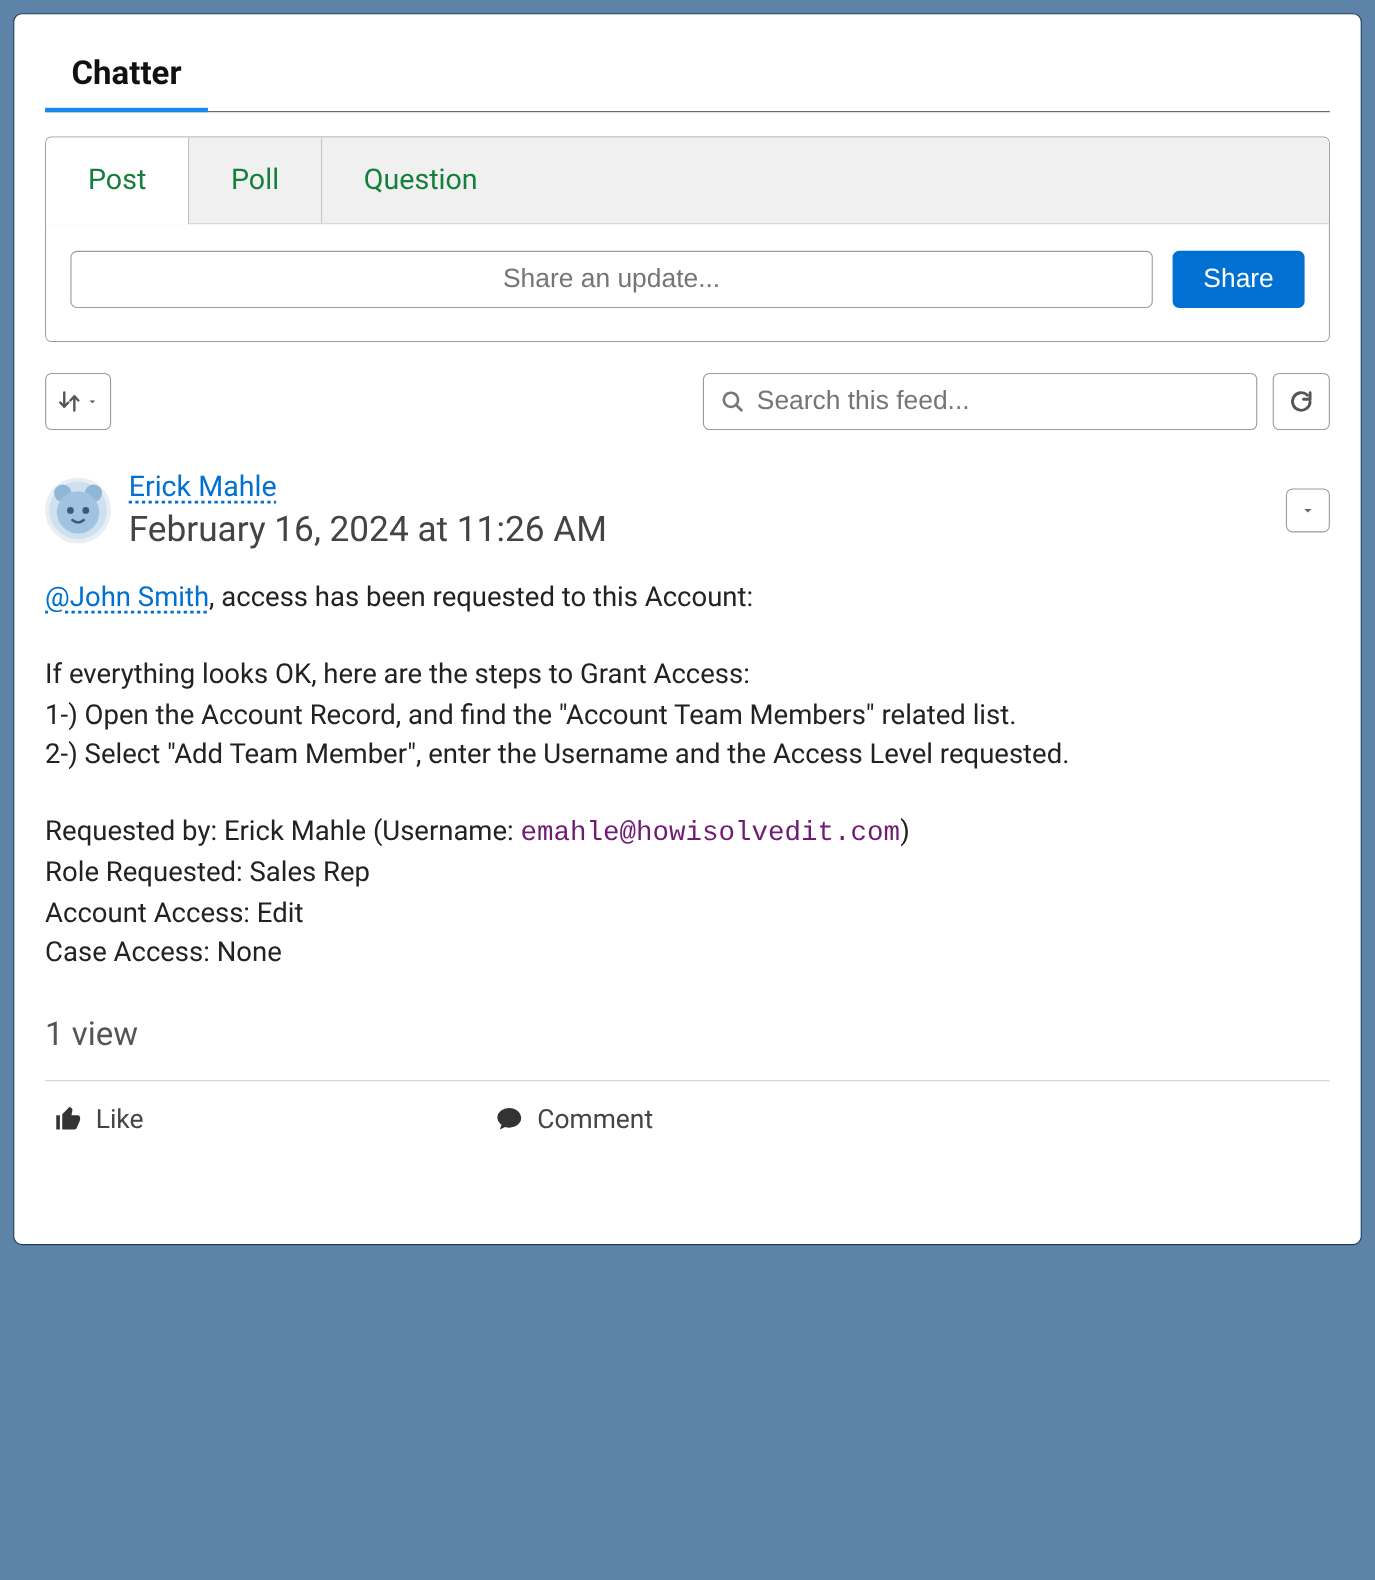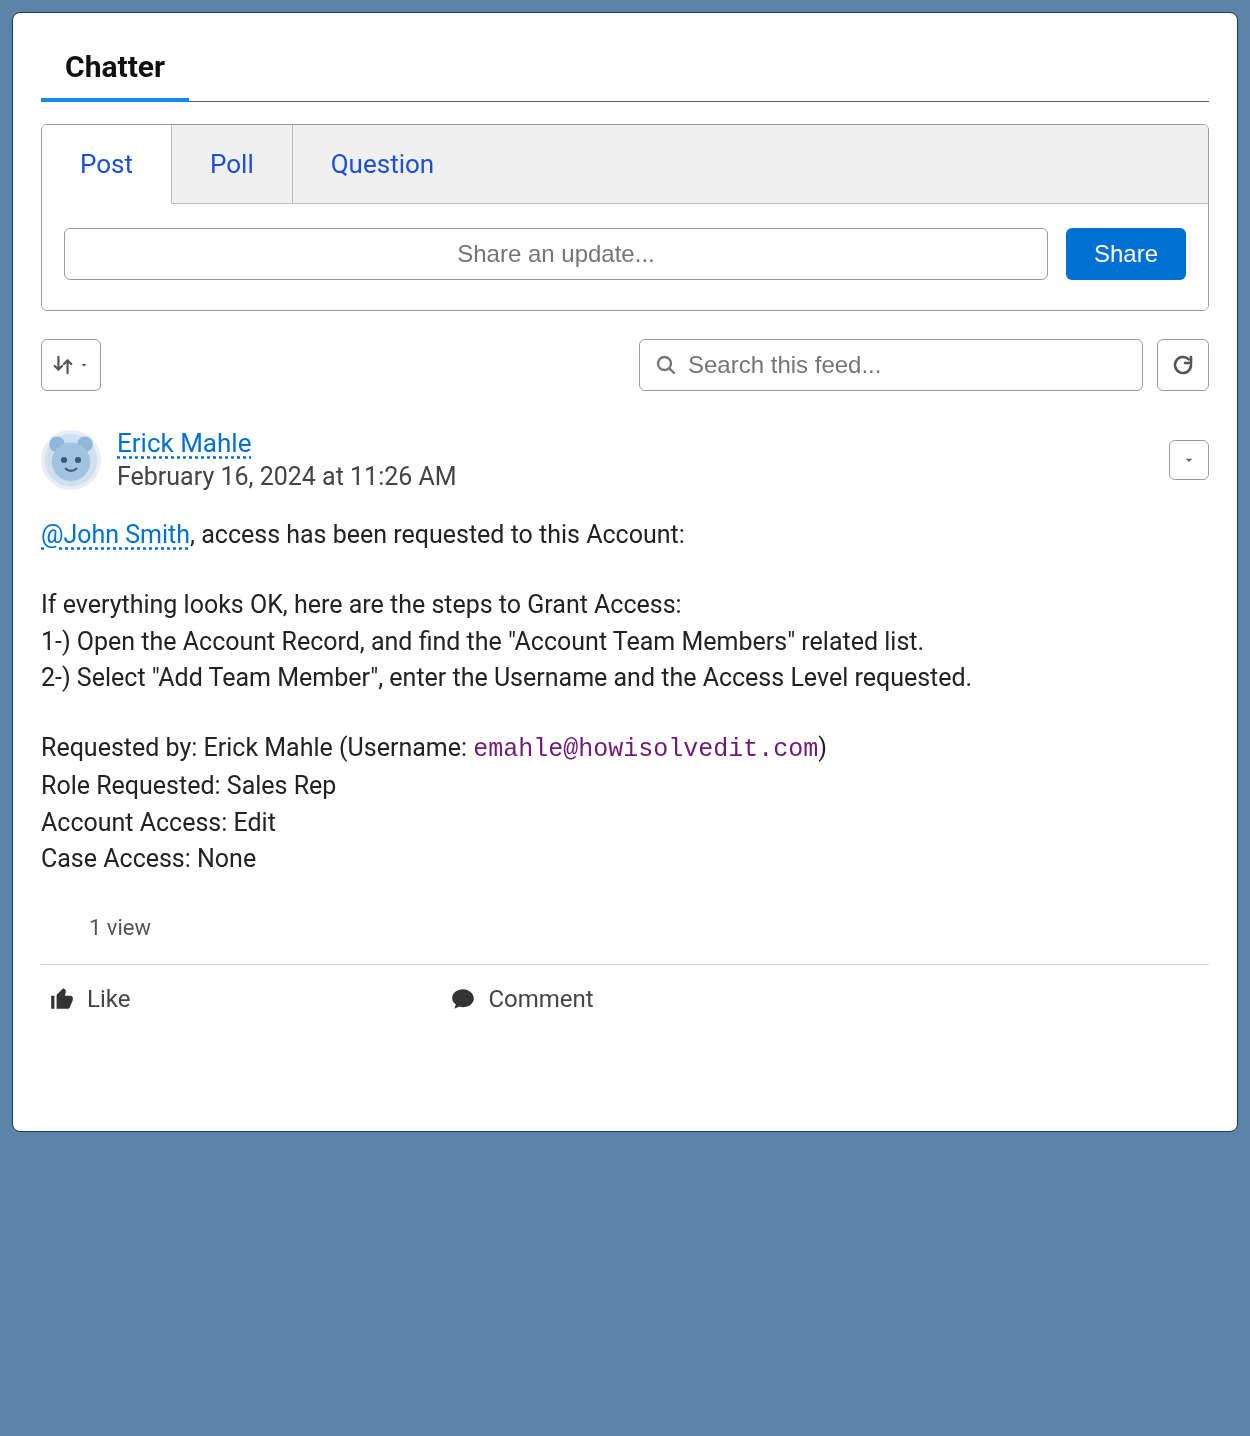--- a/index.html
+++ b/index.html
@@ -40,21 +40,21 @@
     border-radius: 6px;
     overflow: hidden;
   }
   .composer-tabs {
     display: flex;
     background: #f3f3f3;
     border-bottom: 1px solid #bcbcbc;
   }
   .composer-tab {
     font-size: 26px;
-    color: #1d4ed8;
+    color: #15803d;
     padding: 24px 38px;
     cursor: pointer;
     border-right: 1px solid #bcbcbc;
     background: #f0f0f0;
   }
   .composer-tab.active {
     background: #fff;
     border-bottom: 1px solid #fff;
     margin-bottom: -1px;
   }
@@ -143,21 +143,21 @@
   .feed-meta { flex:1; }
   .author-link {
     color: #0070d2;
     font-size: 26px;
     text-decoration: underline dotted;
     text-underline-offset: 4px;
     cursor: pointer;
   }
   .timestamp {
     color: #444;
-    font-size: 25px;
+    font-size: 32px;
     margin-top: 4px;
   }
   .feed-menu {
     width: 40px; height: 40px;
     border: 1px solid #9b9b9b;
     border-radius: 6px;
     display:flex;align-items:center;justify-content:center;
     cursor:pointer;
   }
   .feed-body {
@@ -174,23 +174,22 @@
     text-underline-offset: 4px;
     cursor:pointer;
   }
   .link {
     color: #701a75;
     cursor:pointer;
     font-family:Liberation Mono, monospace;
   }
   .views {
     color: #555;
-    font-size: 22px;
+    font-size: 30px;
     margin-top: 38px;
-    margin-left: 48px;
   }
   .divider {
     border-top: 1px solid #cfcfcf;
     margin-top: 24px;
   }
   .actions {
     display: flex;
     gap: 60px;
     padding: 20px 8px 10px 8px;
   }

